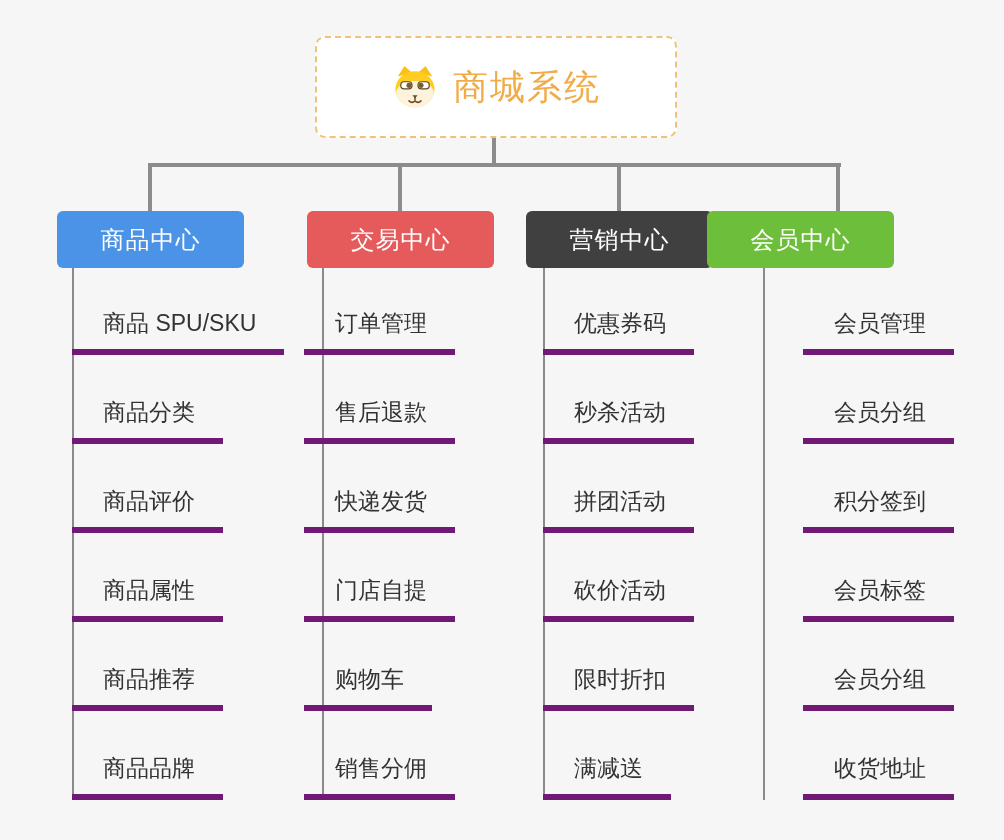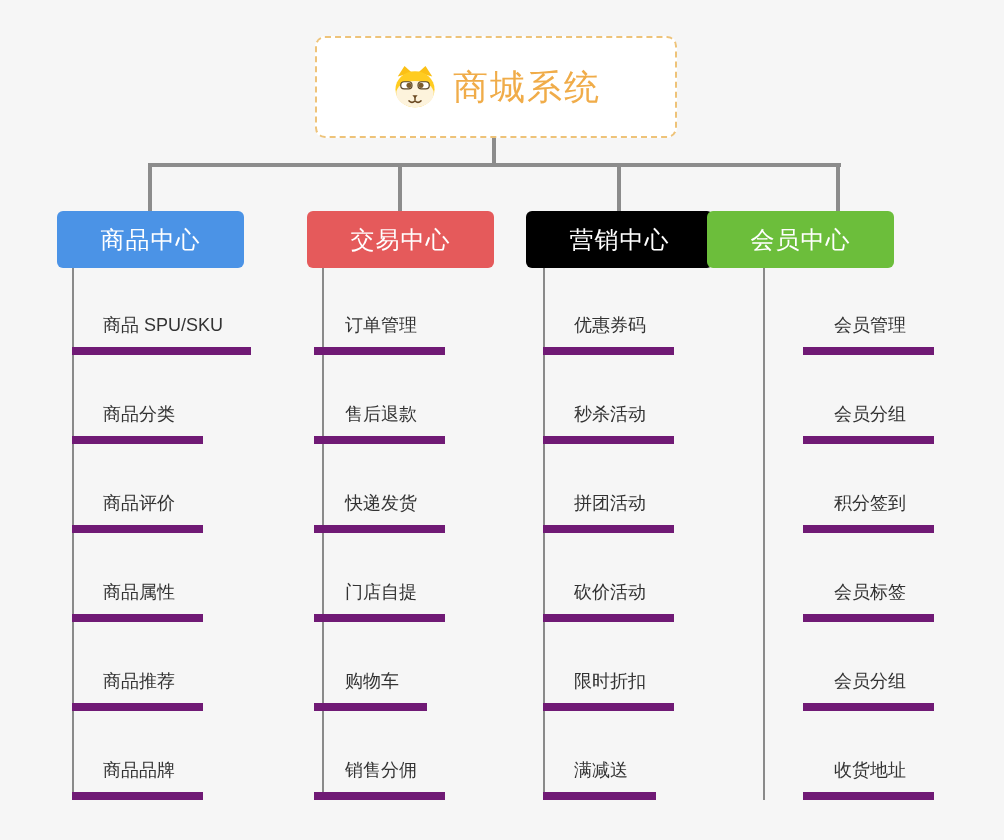--- a/index.html
+++ b/index.html
@@ -28,26 +28,26 @@
   .branch-node {
     position:absolute; top:211px; width:187px; height:57px;
     border-radius:6px; display:flex; align-items:center; justify-content:center;
     color:#ffffff; font-size:24px; letter-spacing:1px; cursor:pointer;
   }
   .branch-0 { left:57px; } .branch-1 { left:307px; } .branch-2 { left:526px; } .branch-3 { left:707px; }
   
   .col-line { position:absolute; top:268px; width:2px; height:532px; background:#8a8a8a; }
   .col-line-0 { left:72px; } .col-line-1 { left:322px; } .col-line-2 { left:543px; } .col-line-3 { left:763px; }
   .leaf-col { position:absolute; top:268px; }
-  .leaf-col-0 { left:72px; } .leaf-col-1 { left:314px;font-family:Liberation Mono, monospace; } .leaf-col-2 { left:543px; } .leaf-col-3 { left:763px;padding-left:40px; }
+  .leaf-col-0 { left:72px; } .leaf-col-1 { left:304px;font-family:Liberation Mono, monospace; } .leaf-col-2 { left:543px; } .leaf-col-3 { left:763px;padding-left:40px; }
   .leaf {
     display:flex; align-items:flex-end; height:89px; width:fit-content;
-    border-bottom:8px solid #701a75;
+    border-bottom:6px solid #701a75;
     padding:0 28px 10px 31px;
-    font-size:18px; color:#333333; white-space:nowrap; cursor:pointer;
+    font-size:23px; color:#333333; white-space:nowrap; cursor:pointer;
   }
   .leaf:first-child { height:87px; }
 </style>
 </head>
 <body>
 
 <div class="canvas">
 
   <div class="root-node" style="border-color: rgb(238, 195, 121); align-items: center;">
     <span class="dog-icon">
@@ -69,21 +69,21 @@
 
   <div class="line stem"></div>
   <div class="line hbar"></div>
   <div class="line drop drop-0"></div>
   <div class="line drop drop-1"></div>
   <div class="line drop drop-2"></div>
   <div class="line drop drop-3"></div>
 
   <div class="branch-node branch-0" style="background-color: rgb(75, 147, 230);">商品中心</div>
   <div class="branch-node branch-1" style="background-color: rgb(229, 90, 91);">交易中心</div>
-  <div class="branch-node branch-2" style="background-color: #000000;">营销中心</div>
+  <div class="branch-node branch-2" style="background-color: #404040;">营销中心</div>
   <div class="branch-node branch-3" style="background-color: rgb(108, 190, 59);">会员中心</div>
 
   <div class="col-line col-line-0"></div>
   <div class="col-line col-line-1"></div>
   <div class="col-line col-line-2"></div>
   <div class="col-line col-line-3"></div>
 
   <div class="leaf-col leaf-col-0">
     <div class="leaf">商品 SPU/SKU</div>
     <div class="leaf">商品分类</div>

